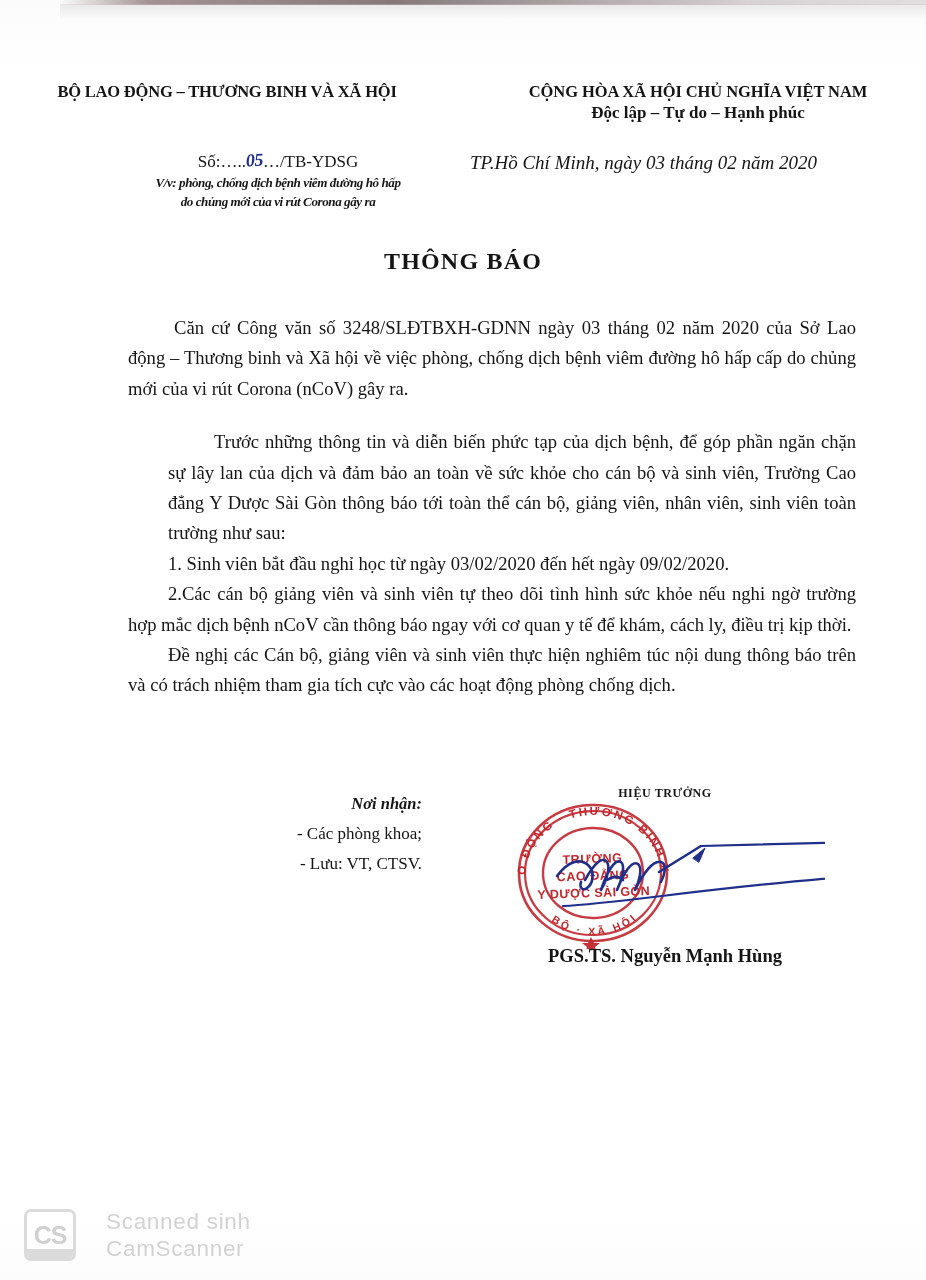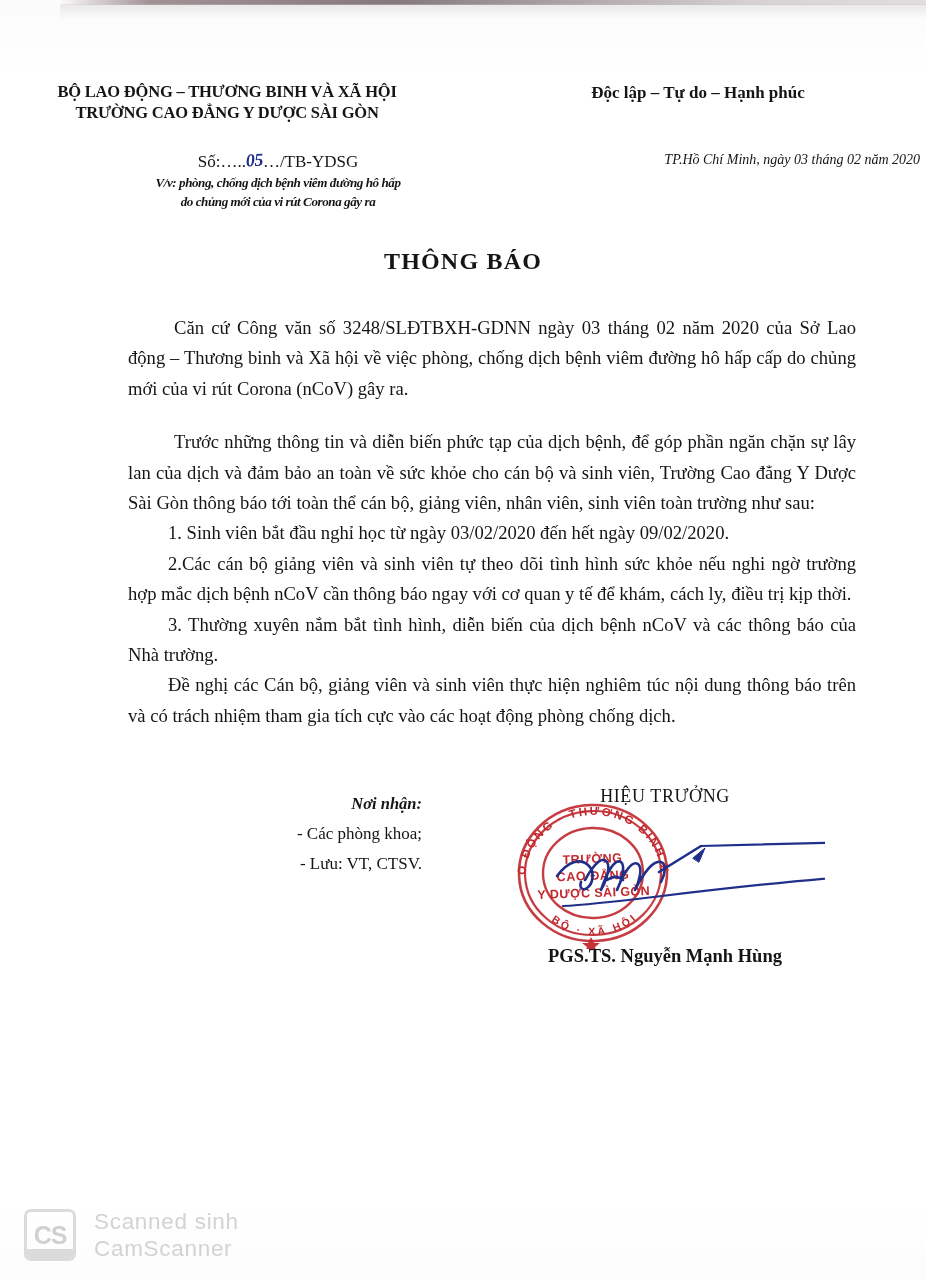--- a/index.html
+++ b/index.html
@@ -113,23 +113,23 @@
     white-space: nowrap;
     transform: scaleX(.97);
     transform-origin: center;
   }
 
   .dateline {
     position: absolute;
     top: 152px;
     left: 470px;
     width: 450px;
-    text-align: right;
+    text-align: left;
     font-style: italic;
-    font-size: 14px;
+    font-size: 19px;
     white-space: nowrap;
   }
 
   
   .title {
     position: absolute;
     top: 248px;
     left: 0;
     width: 926px;
     text-align: center;
@@ -145,21 +145,21 @@
     left: 128px;
     width: 728px;
     font-size: 18.6px;
     line-height: 30.4px;
     text-align: justify;
   }
   .body p {
     margin: 0;
     text-indent: 46px;
   }
-  .body p.gap { margin-top: 23px; }
+  .body p.gap { margin-top: 23px; margin-left: 40px; }
   .body p.tight { text-indent: 40px; }
 
   
   .recv {
     position: absolute;
     top: 789px;
     left: 122px;
     width: 300px;
     font-size: 17px;
     line-height: 30px;
@@ -173,22 +173,22 @@
   .recv-item { font-size: 17px; }
 
   .signblk {
     position: absolute;
     top: 786px;
     left: 500px;
     width: 330px;
     text-align: center;
   }
   .sign-role {
-    font-weight: normal;
-    font-size: 18px;
+    font-weight: bold;
+    font-size: 12px;
     letter-spacing: .6px;
     position: relative;
     z-index: 4;
   }
   .sign-name {
     position: absolute;
     top: 160px;
     left: 0;
     width: 330px;
     text-align: center;
@@ -218,21 +218,21 @@
     pointer-events: none;
   }
 
   
   .cam {
     position: absolute;
     left: 24px;
     bottom: 18px;
     display: flex;
     align-items: center;
-    gap: 18px;
+    gap: 30px;
     opacity: .85;
   }
   .cam-logo {
     width: 46px;
     height: 46px;
     border: 3px solid #d6d6d6;
     border-radius: 7px;
     color: #c9c9c9;
     font-family: "Liberation Sans", sans-serif;
     font-weight: bold;
@@ -264,43 +264,42 @@
 <body>
 
 <div class="page">
 
   <div class="scan-top-band"></div>
   <div class="scan-top-haze"></div>
 
   <div class="hdr">
     <div class="hdr-left">
       <div class="hdr-l1">BỘ LAO ĐỘNG – THƯƠNG BINH VÀ XÃ HỘI</div>
-      <div class="hdr-l2">TRƯỜNG CAO ĐẲNG Y DƯỢC SÀI GÒN</div>
     </div>
     <div class="hdr-right">
+      <div class="hdr-r1">CỘNG HÒA XÃ HỘI CHỦ NGHĨA VIỆT NAM</div>
       <div class="hdr-r2">Độc lập – Tự do – Hạnh phúc</div>
     </div>
   </div>
 
   <div class="numblk">
     <div class="numline"><span>Số:…..</span><span class="num-ink">05</span><span>…/TB-YDSG</span></div>
     <div class="subjline">V/v: phòng, chống dịch bệnh viêm đường hô hấp</div>
     <div class="subjline">do chủng mới của vi rút Corona gây ra</div>
   </div>
 
   <div class="dateline">TP.Hồ Chí Minh, ngày 03 tháng 02 năm 2020</div>
 
   <div class="title">THÔNG BÁO</div>
 
   <div class="body">
     <p>Căn cứ Công văn số 3248/SLĐTBXH-GDNN ngày 03 tháng 02 năm 2020 của Sở Lao động – Thương binh và Xã hội về việc phòng, chống dịch bệnh viêm đường hô hấp cấp do chủng mới của vi rút Corona (nCoV) gây ra.</p>
     <p class="gap">Trước những thông tin và diễn biến phức tạp của dịch bệnh, để góp phần ngăn chặn sự lây lan của dịch và đảm bảo an toàn về sức khỏe cho cán bộ và sinh viên, Trường Cao đẳng Y Dược Sài Gòn thông báo tới toàn thể cán bộ, giảng viên, nhân viên, sinh viên toàn trường như sau:</p>
     <p class="tight">1. Sinh viên bắt đầu nghỉ học từ ngày 03/02/2020 đến hết ngày 09/02/2020.</p>
     <p class="tight">2.Các cán bộ giảng viên và sinh viên tự theo dõi tình hình sức khỏe nếu nghi ngờ trường hợp mắc dịch bệnh nCoV cần thông báo ngay với cơ quan y tế để khám, cách ly, điều trị kịp thời.</p>
-    <p class="tight">3. Thường xuyên nắm bắt tình hình, diễn biến của dịch bệnh nCoV và các thông báo của Nhà trường.</p>
     <p class="tight">Đề nghị các Cán bộ, giảng viên và sinh viên thực hiện nghiêm túc nội dung thông báo trên và có trách nhiệm tham gia tích cực vào các hoạt động phòng chống dịch.</p>
   </div>
 
   <div class="recv">
     <div class="recv-title">Nơi nhận:</div>
     <div class="recv-item">- Các phòng khoa;</div>
     <div class="recv-item">- Lưu: VT, CTSV.</div>
   </div>
 
   <div class="signblk">

